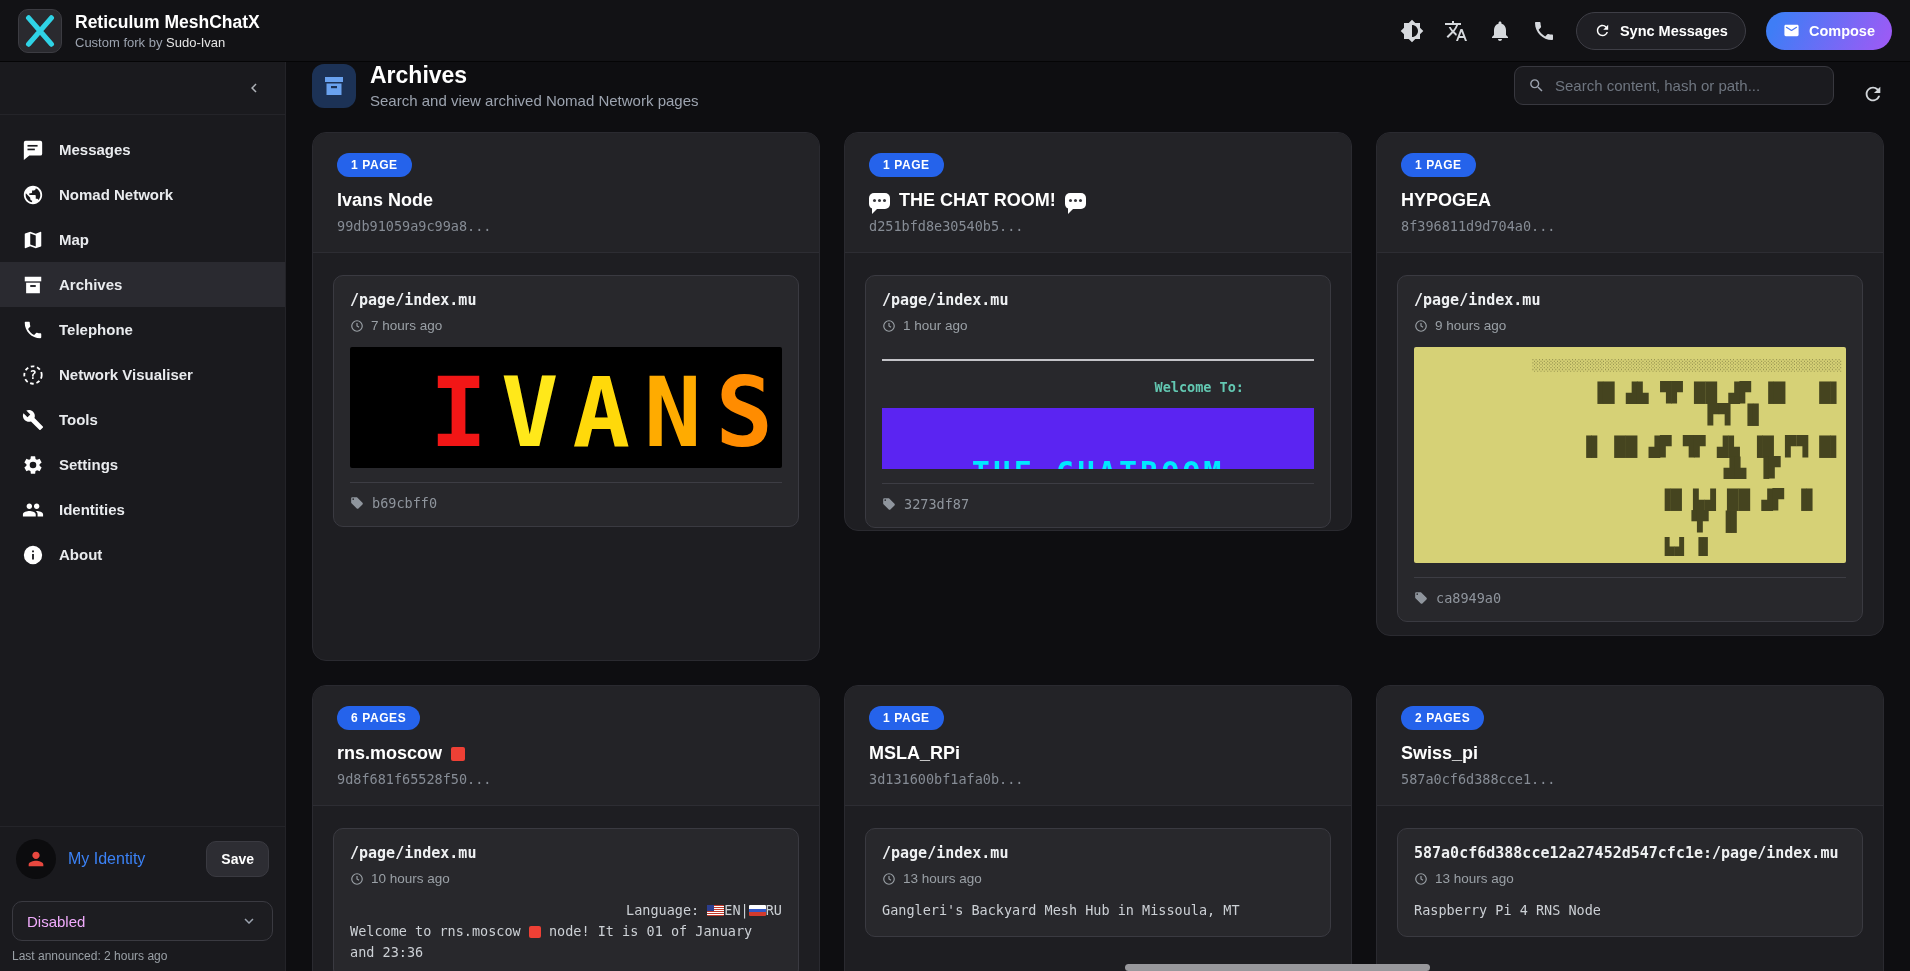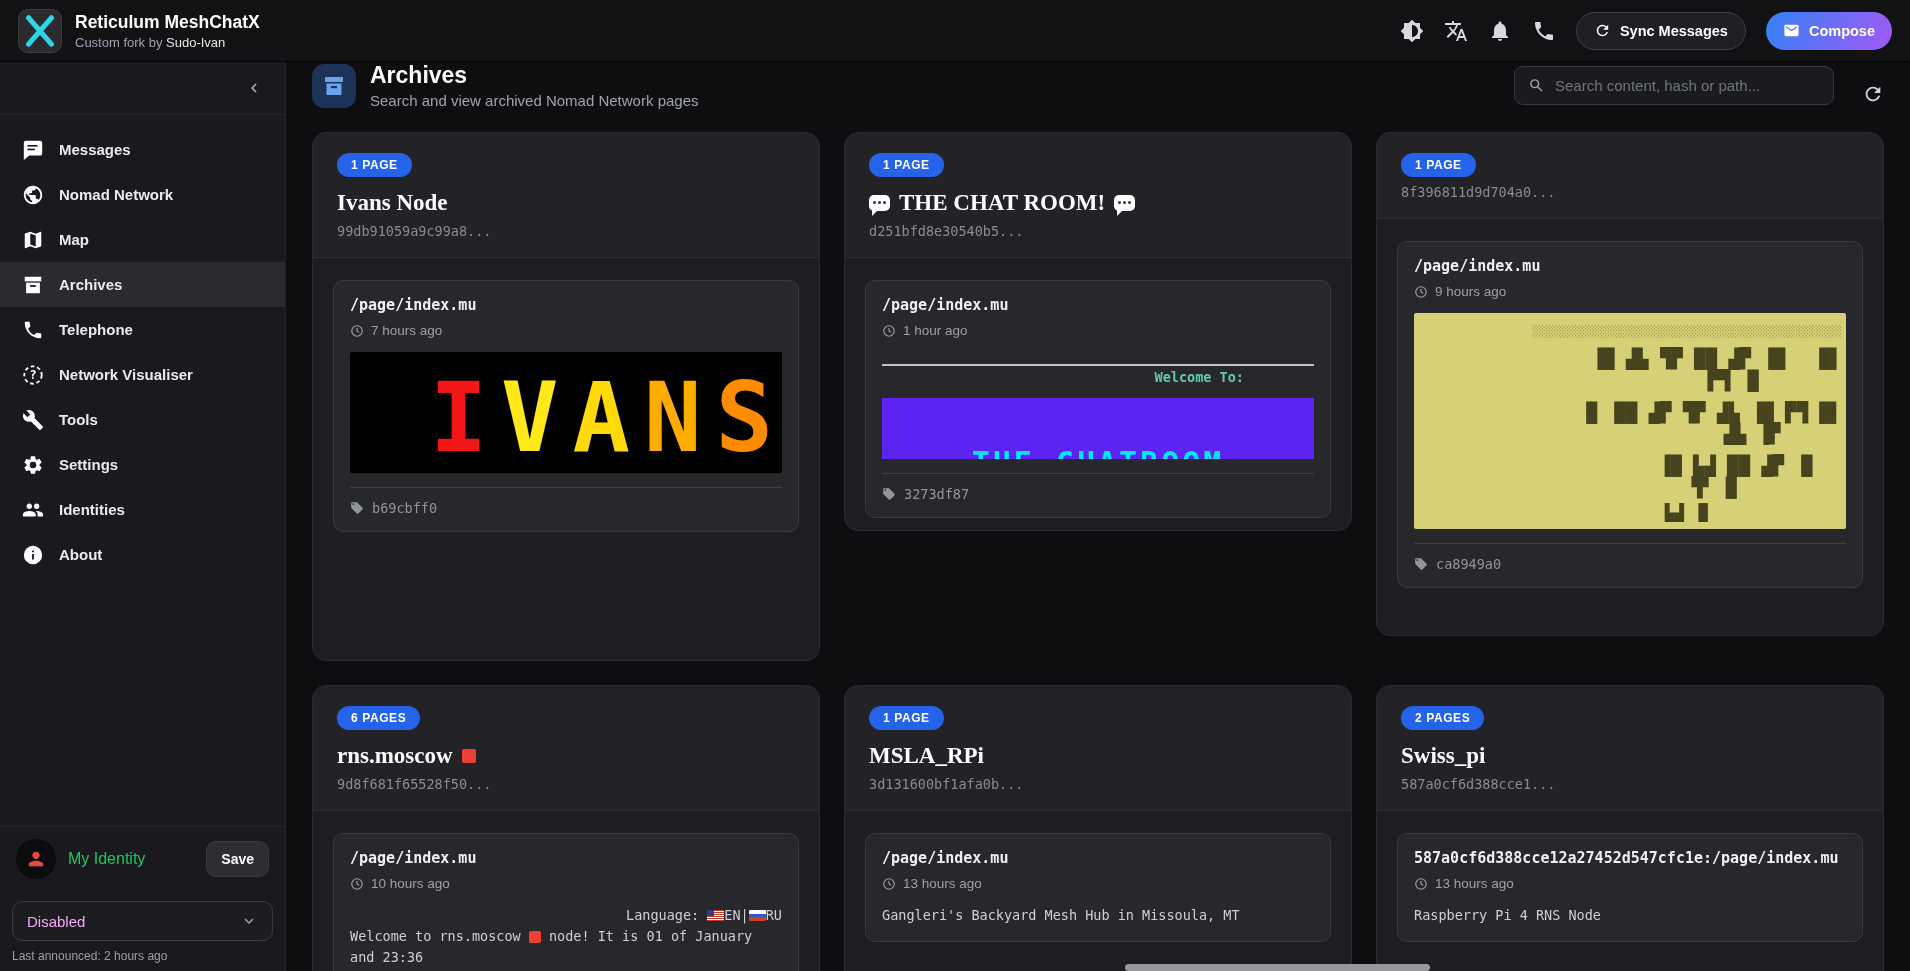--- a/index.html
+++ b/index.html
@@ -39,21 +39,21 @@
   .nav-item.active { background:#2a2a30; }
   .nav-ic { width:22px; height:22px; flex:0 0 22px; color:#fff; }
   .nav-ic svg { width:22px; height:22px; fill:currentColor; }
 
   .sidebar-bottom { margin-top:auto; }
   .sb-row { border-top:1px solid #242429; display:flex; align-items:center; gap:12px;
             padding:12px 16px; }
   .avatar { width:40px; height:40px; border-radius:50%; background:#0c0c0e;
             display:flex; align-items:center; justify-content:center; }
   .avatar svg { width:22px; height:22px; fill:#e8483f; }
-  .sb-label { font-size:16px; color:#22c55e; }
+  .sb-label { font-size:16px; color:#3b82f6; }
   .sb-btn { margin-left:auto; background:#2d2d33; border:1px solid #3a3a41; border-radius:10px;
             padding:9px 14px; font-size:14px; font-weight:700; color:#fff; cursor:pointer; }
   .radio-ic { width:26px; height:26px; color:#fff; }
   .radio-ic svg { width:26px; height:26px; fill:currentColor; }
   .select-wrap { margin:10px 12px 0; }
   .select { height:40px; background:#1d1d21; border:1px solid #3a3a41; border-radius:10px;
             display:flex; align-items:center; padding:0 14px; font-size:15px; color:#f0abfc;
             cursor:pointer; }
   .select svg { margin-left:auto; width:18px; height:18px; fill:#9ca3af; }
   .last-announced { margin:8px 12px 8px; font-size:12px; color:#9aa0a6; }
@@ -78,39 +78,39 @@
   .refresh-btn svg { width:22px; height:22px; fill:currentColor; }
 
   .content { padding:23px 26px 0; }
   .grid { display:grid; grid-template-columns:repeat(3,1fr); gap:24px; align-items:start; }
 
   
   .card { background:#1e1e22; border:1px solid #2a2a30; border-radius:14px; overflow:hidden; }
   .card-head { background:#232327; padding:20px 24px 18px; border-bottom:1px solid #2d2d33; }
   .badge { display:inline-block; background:#2563eb; color:#fff; font-size:12px; font-weight:700;
            letter-spacing:.6px; padding:5px 14px; border-radius:999px; }
-  .card-title { margin-top:13px; font-size:23px; font-weight:700; color:#fff;
-                display:flex; align-items:center; gap:9px;font-family:Liberation Serif, serif; }
+  .card-title { margin-top:13px; font-size:18px; font-weight:700; color:#fff;
+                display:flex; align-items:center; gap:9px; }
   .card-hash { margin-top:7px; font-size:13.5px; color:#868c95; }
   .card-body { padding:22px 20px 20px; }
   .inner { background:#28282c; border:1px solid #3a3a41; border-radius:10px; padding:15px 16px; }
   .inner-path { font-size:15px; font-weight:700; color:#eef0f2; }
   .inner-time { margin-top:9px; display:flex; align-items:center; gap:7px; color:#9aa0a6;
                 font-size:13.5px; }
   .inner-time svg { width:14px; height:14px; stroke:#9aa0a6; fill:none; stroke-width:2; }
   .inner-content { margin-top:14px;border-radius:28px; }
   .inner-divider { border-top:1px solid #3d3d44; margin-top:14px; }
   .tag-row { margin-top:12px; display:flex; align-items:center; gap:8px; color:#8f959d;
              font-size:13.5px; }
   .tag-row svg { width:14px; height:14px; fill:#8f959d; }
 
   .art-img { display:block; width:100%; border-radius:2px; }
 
   .preview-hr { border-top:2px solid #c3c3c8; margin-top:26px; }
-  .welcome-line { margin-top:3px; text-align:right; padding-right:70px; color:#63c8b2;
+  .welcome-line { margin-top:18px; text-align:right; padding-right:70px; color:#63c8b2;
                   font-size:13.5px; font-weight:700; }
   .banner { position:relative; margin-top:13px; height:61px; background:#5b24f2; overflow:hidden; }
   .banner-text { position:absolute; top:47px; left:0; right:0; text-align:center;
                  font-size:30px; font-weight:700; color:#00e8ff; letter-spacing:3px;
                  white-space:nowrap; }
 
   .content-line { color:#ccd0d5; font-size:13.5px; line-height:1.55; }
   .content-line.right { text-align:right; }
 
   .flag { display:inline-block; width:17px; height:11px; vertical-align:-1px; border-radius:1px;
@@ -376,20 +376,21 @@
                   </svg>
                 <span>3273df87</span>
               </div>
             </div>
           </div>
         </div>
 
         <div class="card" style="height:504px">
           <div class="card-head">
             <span class="badge">1 PAGE</span>
+            <div class="card-title">HYPOGEA</div>
             <div class="card-hash mono">8f396811d9d704a0...</div>
           </div>
           <div class="card-body">
             <div class="inner">
               <div class="inner-path mono">/page/index.mu</div>
               <div class="inner-time">
                 <svg viewBox="0 0 24 24">
                     <circle cx="12" cy="12" r="9"></circle>
                     <path d="M12 7v5l3.5 2"></path>
                   </svg>

